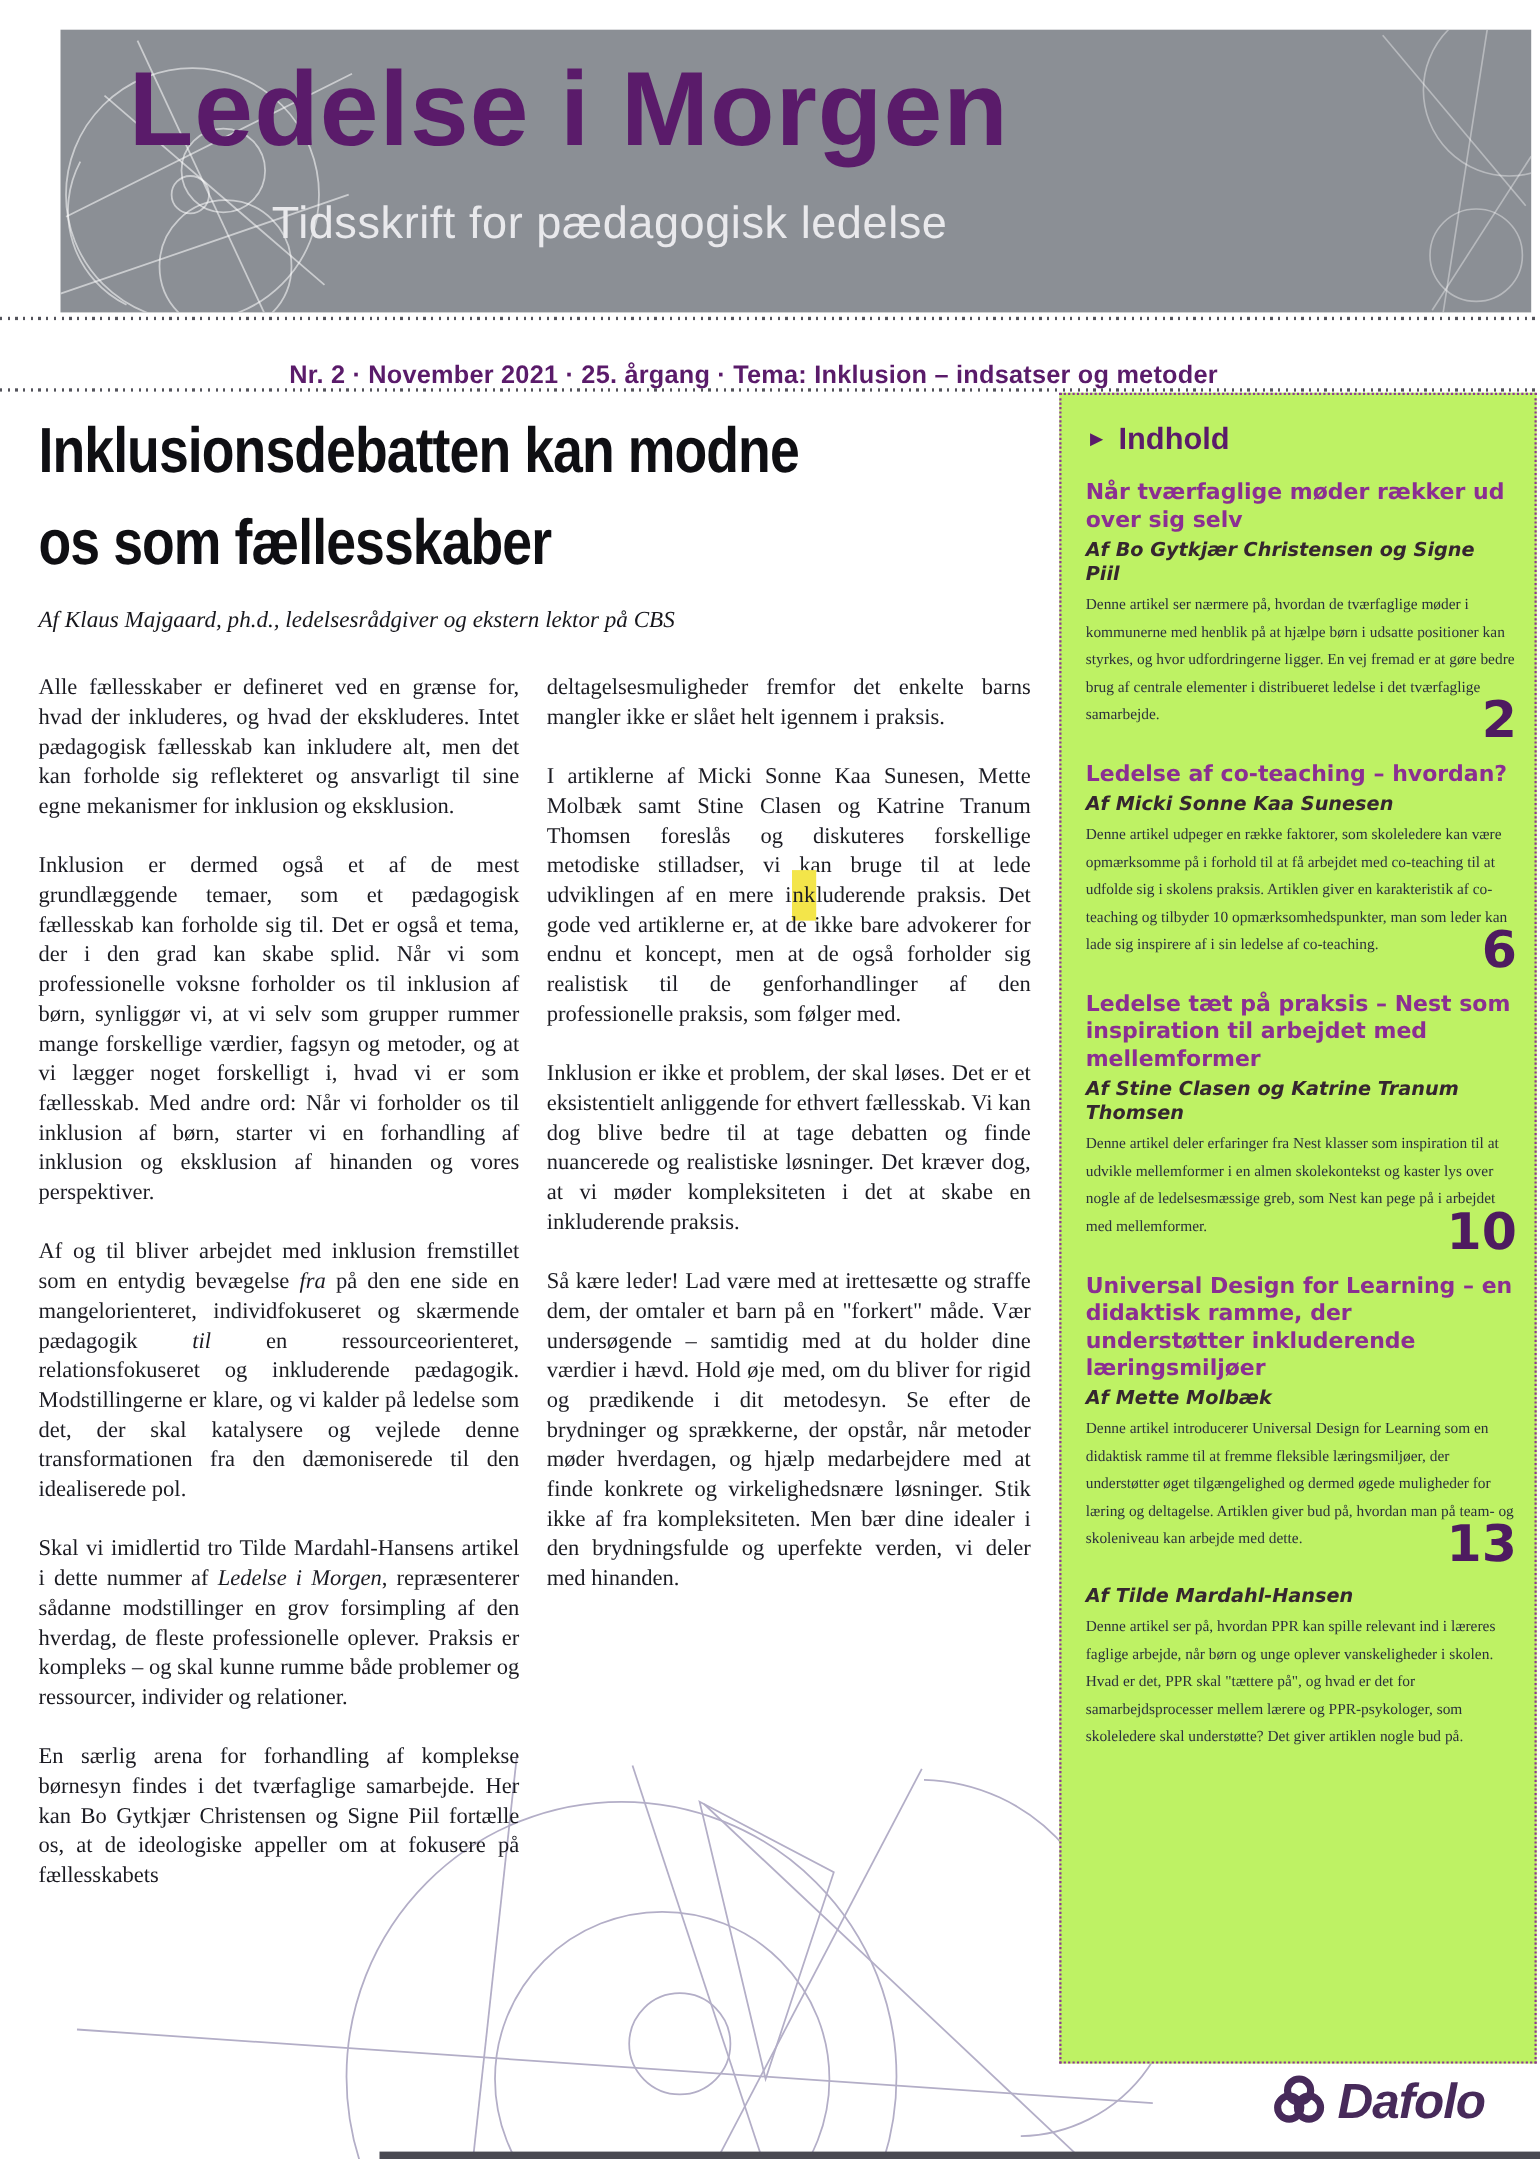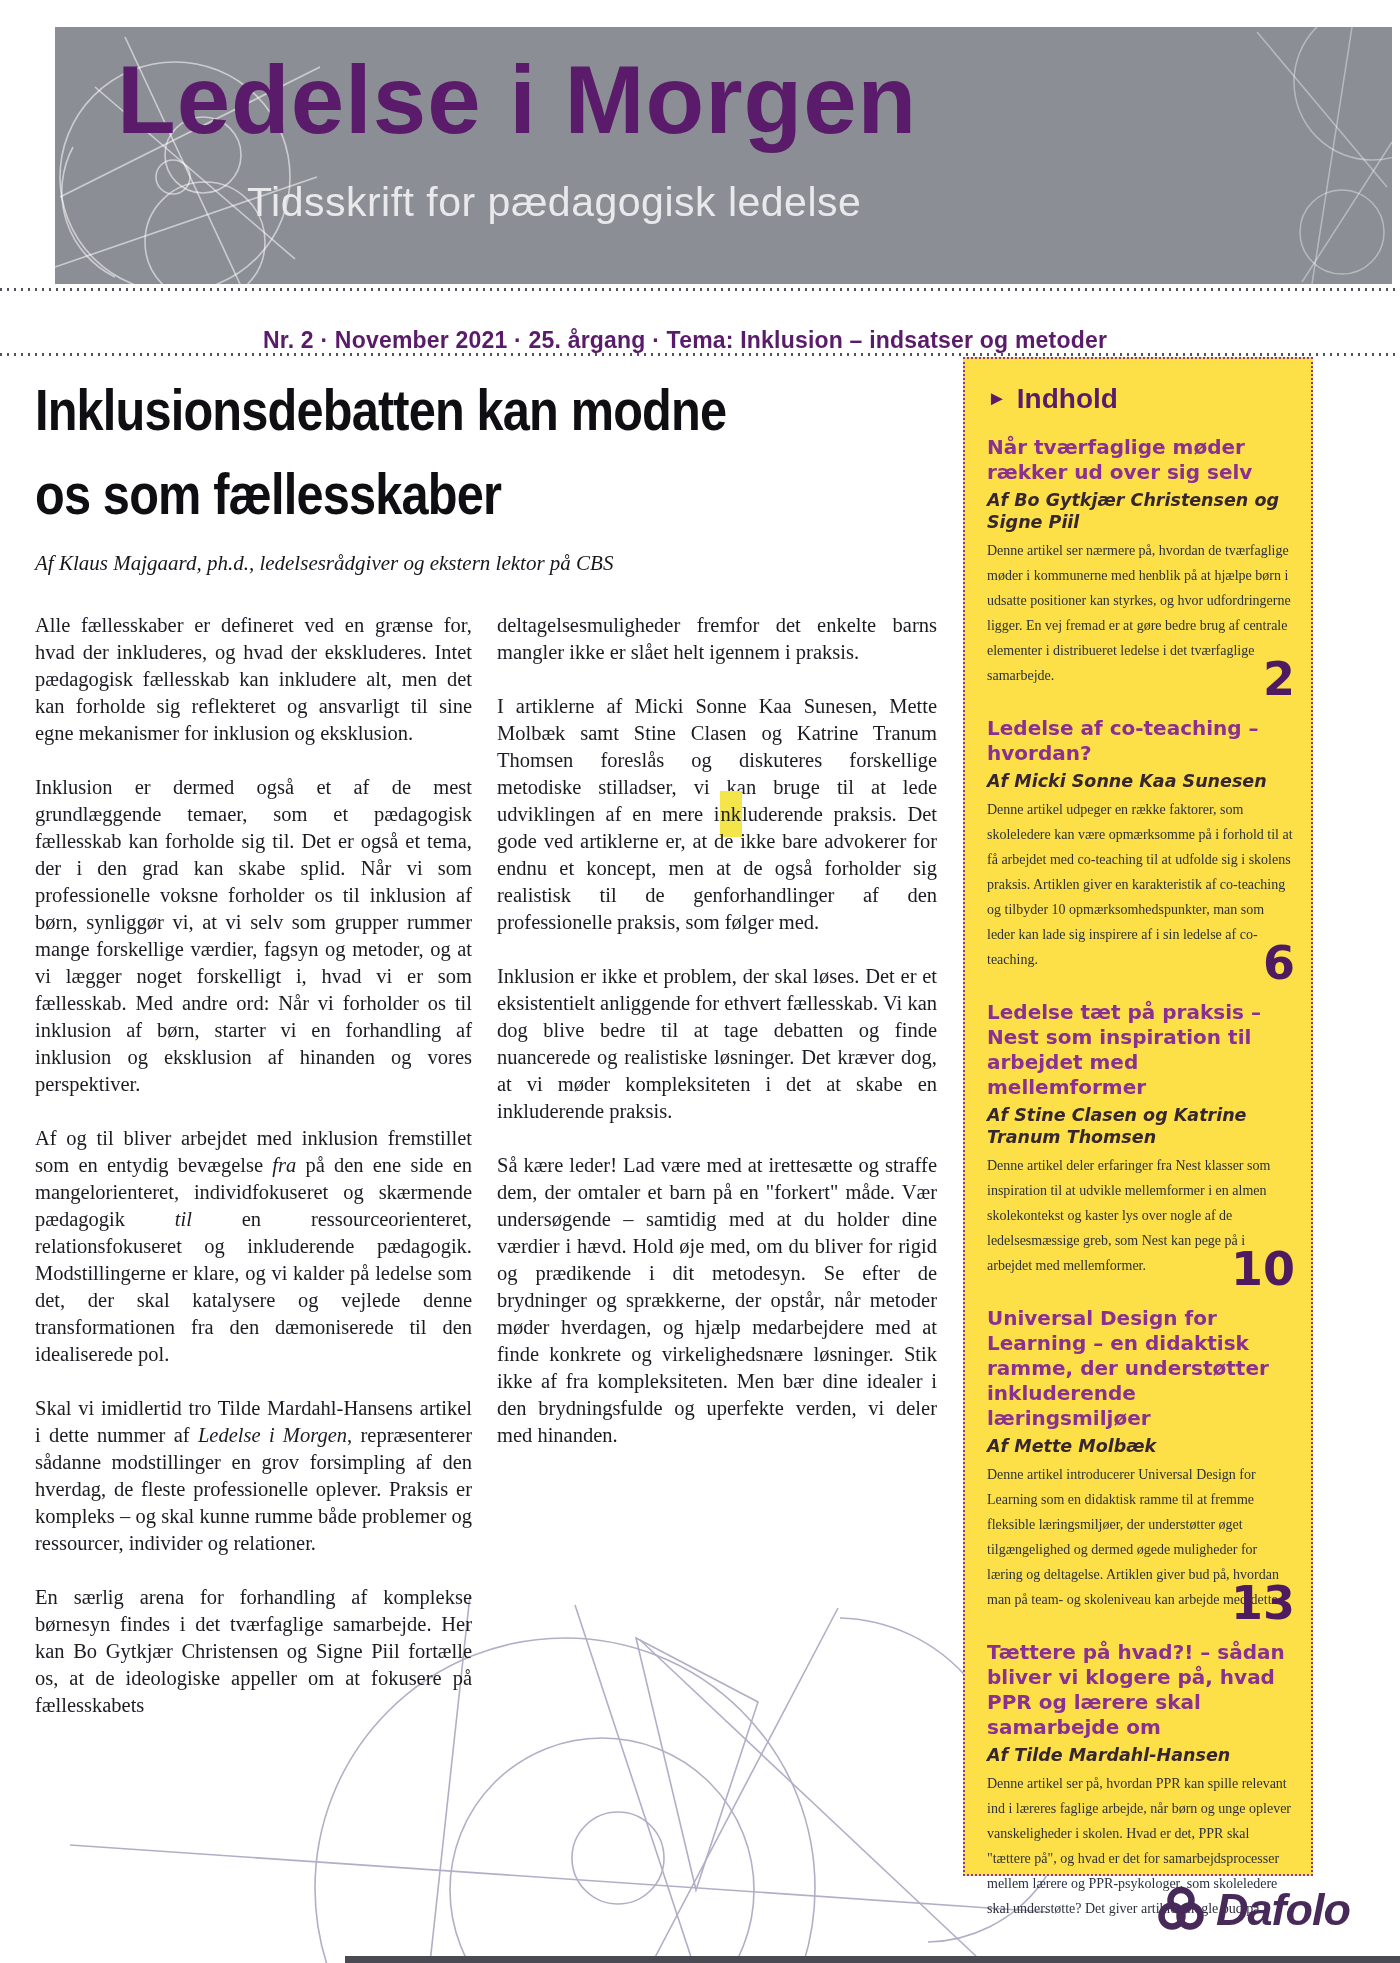--- a/index.html
+++ b/index.html
@@ -34,22 +34,22 @@
           font-style:italic;font-size:21px;color:#17171c;}
   .col{position:absolute;top:612px;font-family:"Liberation Serif",serif;font-size:20.5px;
        line-height:27px;color:#1b1b22;text-align:justify;}
   .col1{left:35px;width:437px;}
   .col2{left:497px;width:440px;}
   .col p{margin:0 0 27px 0;}
   .col em{font-style:italic;}
   mark{background:#f3e54a;color:inherit;padding:12px 1px;}
 
   
-  .toc{position:absolute;left:963px;top:357px;width:350px;height:1519px;box-sizing:border-box;
-       background:#fde047;border:2px dotted #8c3695;padding:24px 18px 18px 22px;}
+  .toc{position:absolute;left:963px;top:357px;width:434px;height:1519px;box-sizing:border-box;
+       background:#bef264;border:2px dotted #8c3695;padding:24px 18px 18px 22px;}
   .toc-head{font-size:28px;font-weight:700;color:#5a1b6a;margin:0 0 20px 0;}
   .toc-head .arrow{font-size:20px;margin-right:10px;position:relative;top:-3px;}
   .toc-entry{position:relative;margin-bottom:28px;}
   .toc-title{font-family:"DejaVu Sans",sans-serif;font-size:20px;line-height:25px;font-weight:700;
              color:#8b2f92;margin-bottom:4px;}
   .toc-author{font-family:"DejaVu Sans",sans-serif;font-size:17.5px;line-height:22px;font-weight:700;
               font-style:italic;color:#35262f;margin-bottom:5px;}
   .toc-desc{font-family:"Liberation Serif",serif;font-size:14px;line-height:25px;color:#2c303c;
             text-align:left;}
   .toc-page{position:absolute;right:-2px;bottom:-14px;font-family:"DejaVu Sans",sans-serif;
@@ -165,21 +165,20 @@
     </div>
 
     <div class="toc-entry">
       <div class="toc-title">Universal Design for Learning – en didaktisk ramme, der understøtter inkluderende læringsmiljøer</div>
       <div class="toc-author">Af Mette Molbæk</div>
       <div class="toc-desc">Denne artikel introducerer Universal Design for Learning som en didaktisk ramme til at fremme fleksible læringsmiljøer, der understøtter øget tilgængelighed og dermed øgede muligheder for læring og deltagelse. Artiklen giver bud på, hvordan man på team- og skoleniveau kan arbejde med dette.</div>
       <div class="toc-page">13</div>
     </div>
 
     <div class="toc-entry">
-      <div class="toc-title">Tættere på hvad?! – sådan bliver vi klogere på, hvad PPR og lærere skal samarbejde om</div>
       <div class="toc-author">Af Tilde Mardahl-Hansen</div>
       <div class="toc-desc">Denne artikel ser på, hvordan PPR kan spille relevant ind i læreres faglige arbejde, når børn og unge oplever vanskeligheder i skolen. Hvad er det, PPR skal "tættere på", og hvad er det for samarbejdsprocesser mellem lærere og PPR-psykologer, som skoleledere skal understøtte? Det giver artiklen nogle bud på.</div>
 
     </div>
   </aside>
 
   <div class="logo">
     <svg width="50" height="50" viewBox="0 0 100 100" fill="none">
       <g stroke="#472a5a" stroke-width="13">
         <circle cx="50" cy="31" r="21"></circle>

